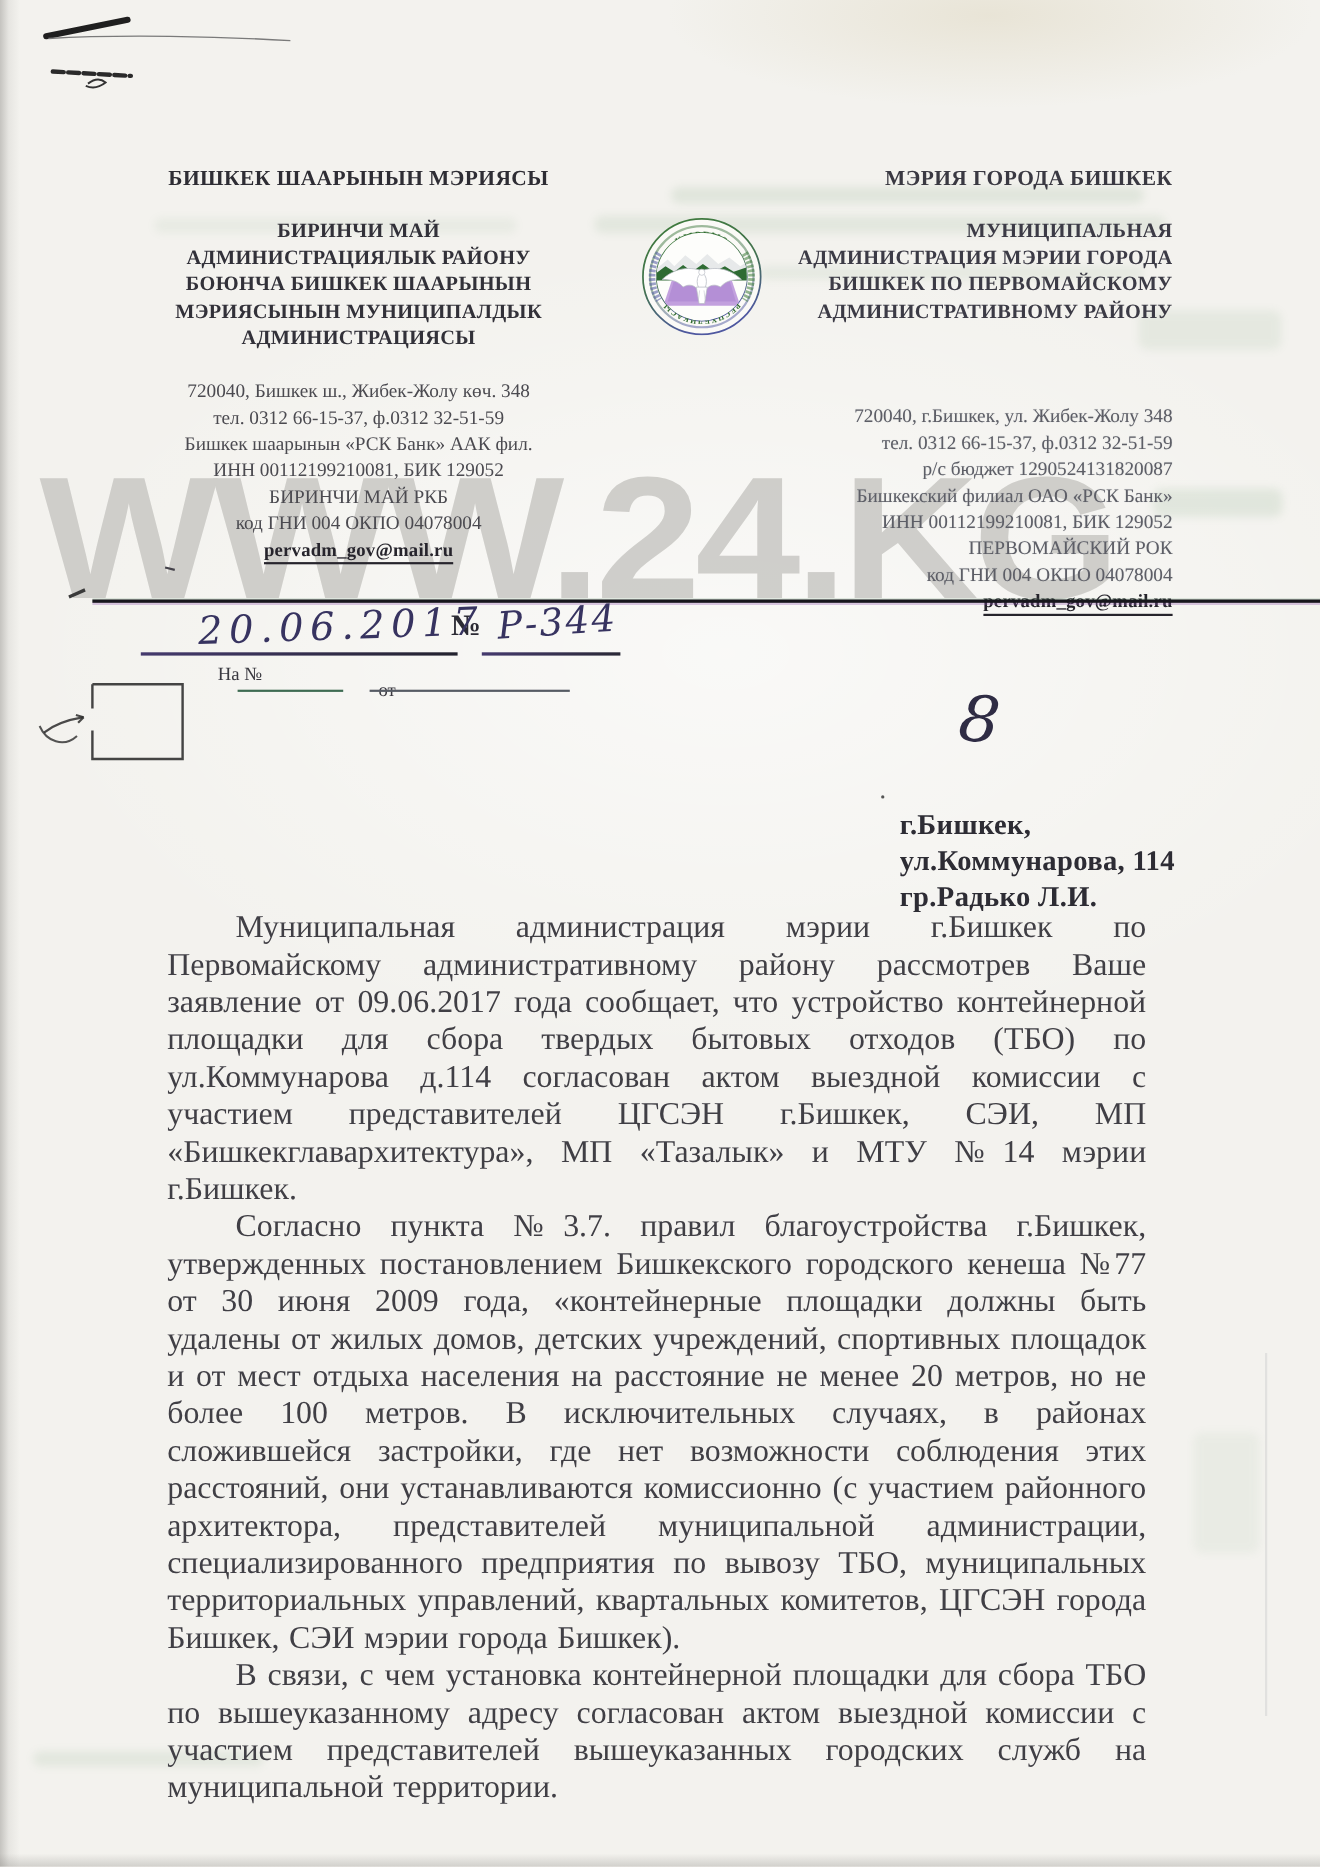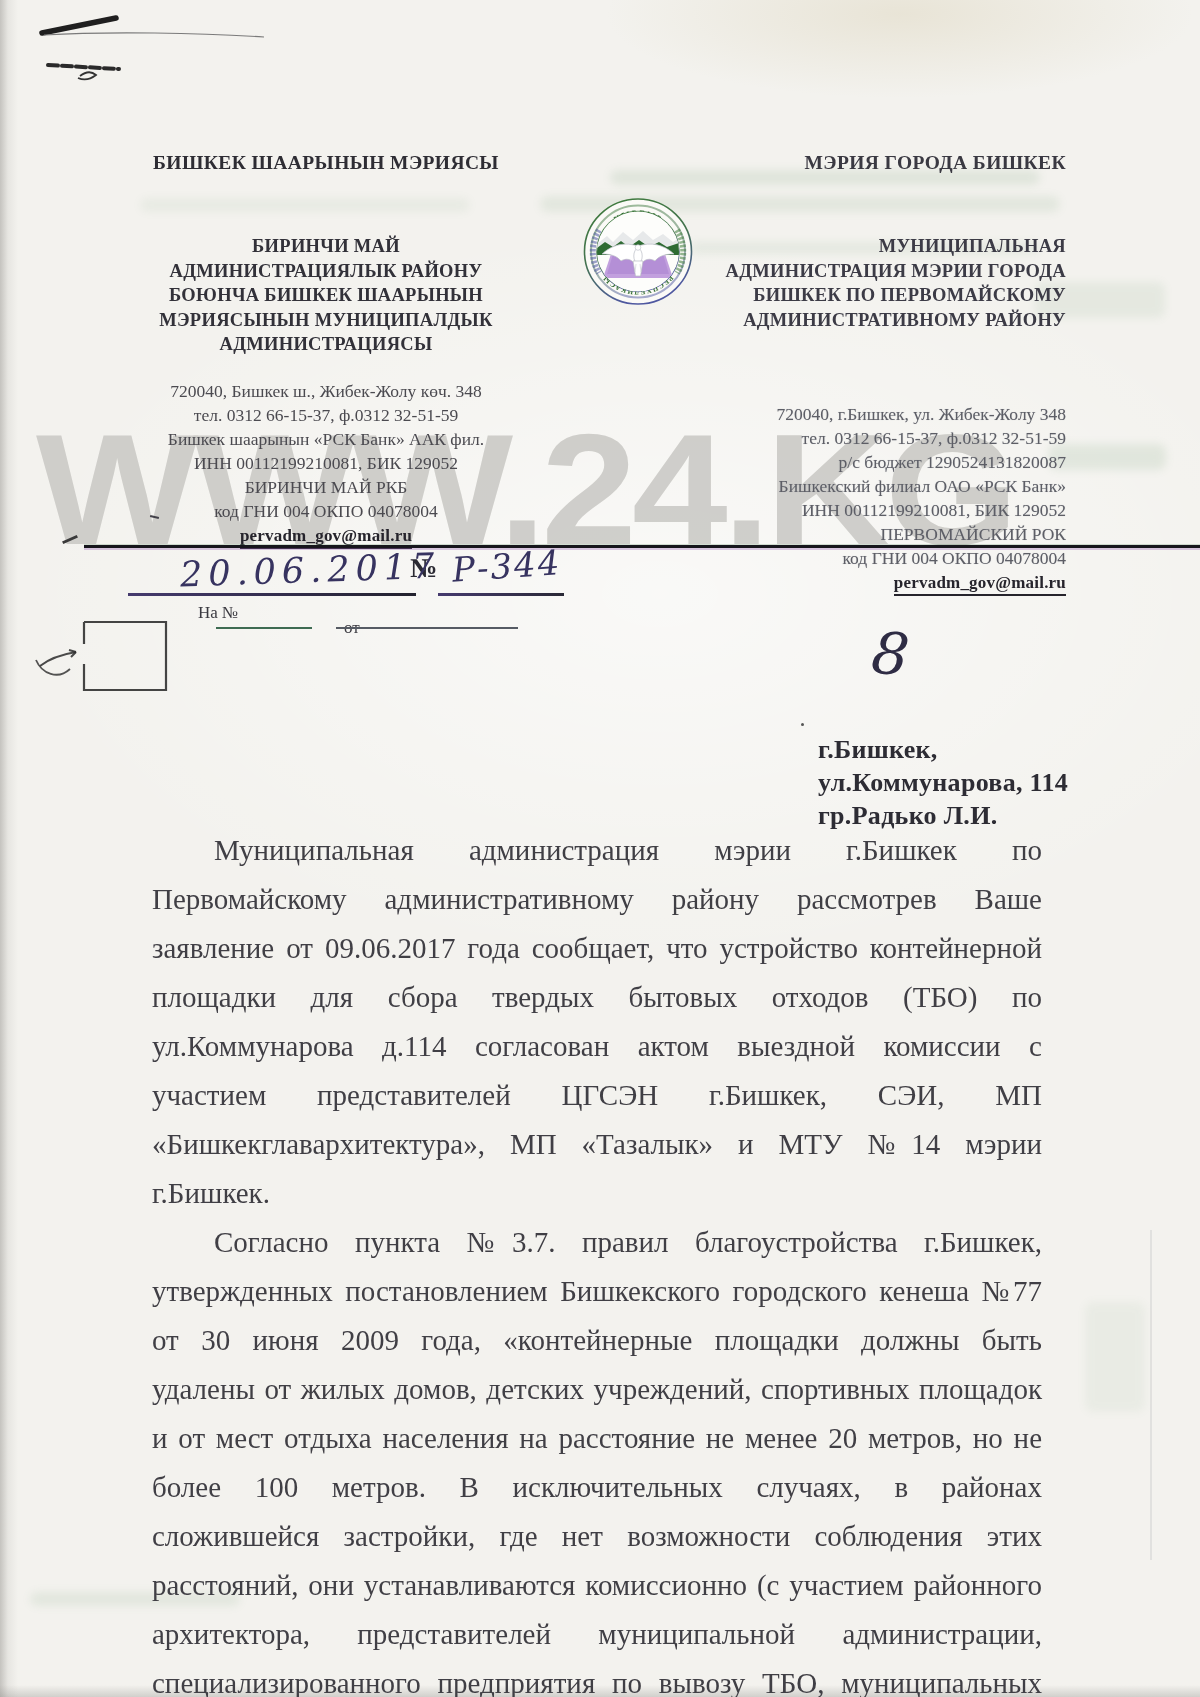--- a/index.html
+++ b/index.html
@@ -22,21 +22,21 @@
     font-family:"Liberation Sans","DejaVu Sans",sans-serif;
     font-weight:700; font-size:172px; letter-spacing:-5px;
     color:#c9c8c4; opacity:.85; transform:scaleY(.92); transform-origin:top left;
     white-space:nowrap;
   }
 
   
   .col { position:absolute; text-align:center; z-index:2; }
   .col-left  { left:124px; top:152px; width:404px; }
   .col-right { left:650px; top:152px; width:416px;text-align:right; }
-  .org-title { font-size:19.5px; font-weight:700; color:#2e2d34; letter-spacing:.4px; margin-bottom:60px; }
+  .org-title { font-size:19.5px; font-weight:700; color:#2e2d34; letter-spacing:.4px; margin-bottom:24px; }
   .col-right .org-title { color:#38374100; color:#3a3942; }
   .dept-line { font-size:18.5px; font-weight:700; color:#323139; line-height:24.6px; letter-spacing:.3px; }
   .col-right .dept-line { color:#3c3b46; }
   .addr { margin-top:22px; }
   .col-right .addr { margin-top:70px; }
   .addr-line { font-size:17.5px; color:#4b4a50; line-height:24px; }
   .col-right .addr-line { color:#5d5e66; text-shadow:0 0 1px rgba(120,130,140,.35); }
   .email {
     display:inline-block; margin-top:3px; font-size:17px; font-weight:700; color:#26242c;
     border-bottom:2px solid #26242c; padding-bottom:1px; letter-spacing:.2px;
@@ -71,21 +71,21 @@
   .pen-marks { left:20px; top:6px; width:290px; height:86px; }
   .box-mark  { left:26px; top:608px; width:162px; height:98px; }
 
   .recipient { position:absolute; left:818px; top:700px; width:300px; z-index:2;margin-top:33px; }
   .recipient-line { font-size:26px; font-weight:700; color:#2d2c34; line-height:33px; letter-spacing:.3px; }
   .recipient-dot { position:absolute; left:801px; top:723px; width:3px; height:3px; background:#555; border-radius:50%; z-index:2; }
 
   
   .letter-body { position:absolute; left:152px; top:826px; width:890px; z-index:2; }
   .letter-body p {
-    font-size:29px; line-height:49px; color:#403f45;
+    font-size:29px; line-height:34px; color:#403f45;
     text-align:justify; text-indent:62px; word-spacing:1.5px;
   }
 
   
   .ghost { position:absolute; background:#6f9a6f; filter:blur(4px); border-radius:8px; z-index:1; }
   .g1 { left:610px;  top:170px;  width:430px; height:15px; opacity:.14; }
   .g2 { left:540px;  top:196px;  width:520px; height:16px; opacity:.12; }
   .g3 { left:690px;  top:242px;  width:350px; height:12px; opacity:.10; }
   .g4 { left:140px;  top:198px;  width:330px; height:14px; opacity:.08; }
   .g5 { left:1035px; top:282px;  width:130px; height:36px; opacity:.10; }

